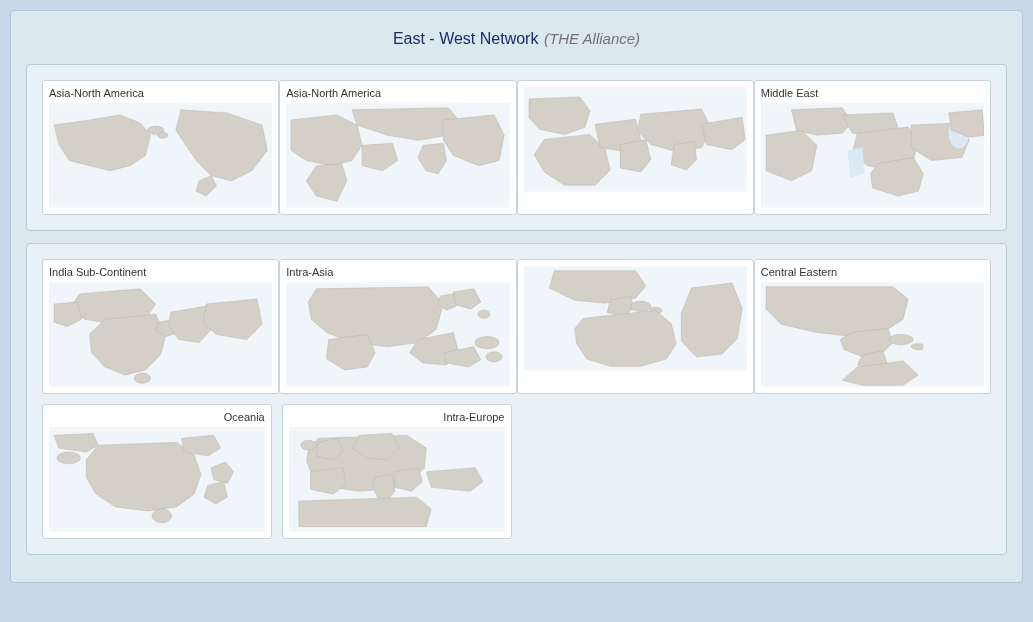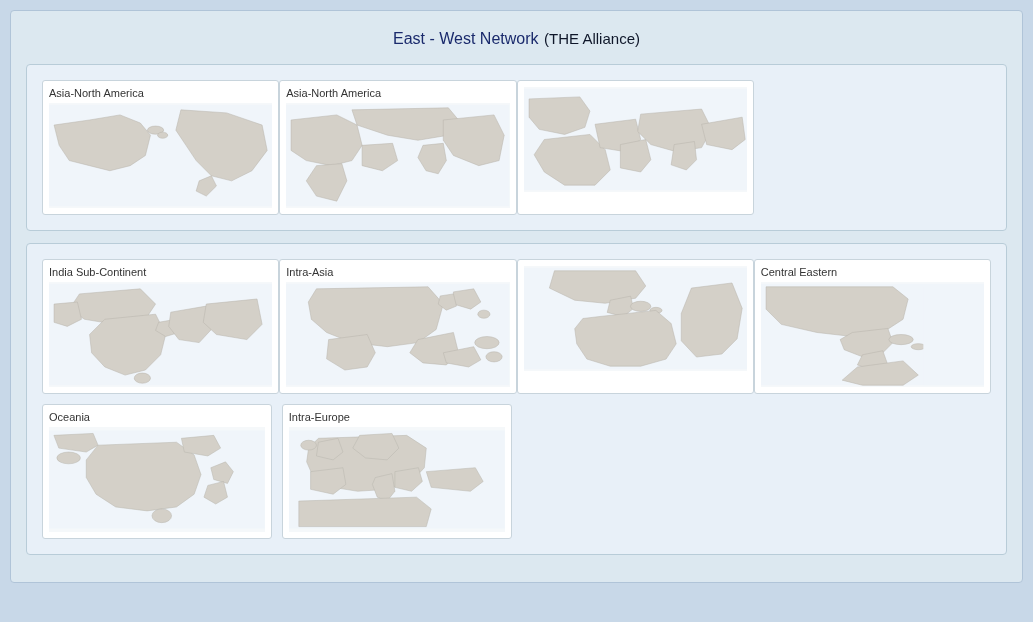--- a/index.html
+++ b/index.html
@@ -93,21 +93,21 @@
       background: transparent;
       border: none;
     }
   </style>
 </head>
 <body>
 
 <div class="page-container">
   <h1 class="page-title">
     <span>East - West Network</span>
-    <span style="font-size:15px; font-weight:normal; color:#0f172a;">(THE Alliance)</span>
+    <span style="font-size:15px; font-weight:normal; color:#737373;font-style:italic;">(THE Alliance)</span>
   </h1>
 
   <div class="section">
     <div class="grid">
 
       <div class="map-card">
         <div class="map-card-label">Asia-North America</div>
         <div class="map-canvas">
           <svg viewBox="0 0 220 100">
             <rect width="220" height="100" fill="#f0f5fa"></rect>
@@ -160,20 +160,46 @@
 
             <path class="land" d="M115,25 L175,20 L185,40 L175,58 L150,62 L125,55 L112,42 Z"></path>
 
             <path class="land" d="M148,55 L168,52 L170,70 L160,80 L145,75 Z"></path>
 
             <path class="land" d="M175,35 L215,28 L218,50 L205,60 L180,55 Z"></path>
           </svg>
         </div>
       </div>
 
+      <div class="map-card">
+        <div class="map-card-label">Middle East</div>
+        <div class="map-canvas">
+          <svg viewBox="0 0 220 100">
+            <rect width="220" height="100" fill="#f0f5fa"></rect>
+
+            <path class="land" d="M5,30 L40,25 L55,40 L50,65 L30,75 L5,65 Z"></path>
+
+            <path class="land" d="M30,5 L80,3 L90,18 L80,28 L55,30 L35,25 Z"></path>
+
+            <path class="land" d="M80,10 L130,8 L135,22 L120,30 L90,28 Z"></path>
+
+            <path class="land" d="M95,28 L145,22 L155,35 L150,55 L130,65 L105,60 L90,48 Z"></path>
+
+            <path class="land" d="M115,58 L150,52 L160,68 L155,85 L135,90 L110,82 L108,68 Z"></path>
+
+            <path class="land" d="M148,20 L195,18 L205,35 L198,52 L168,55 L148,42 Z"></path>
+
+            <path fill="#dce8f4" d="M85,45 L100,42 L102,68 L88,72 Z"></path>
+
+            <ellipse fill="#dce8f4" cx="195" cy="28" rx="10" ry="15"></ellipse>
+
+            <path class="land" d="M185,8 L218,5 L220,30 L205,32 L188,25 Z"></path>
+          </svg>
+        </div>
+      </div>
 
     </div>
   </div>
 
   <div class="section">
 
     <div class="grid">
 
       <div class="map-card">
         <div class="map-card-label">India Sub-Continent</div>
@@ -259,21 +285,21 @@
 
             <path class="land" d="M95,82 L140,76 L155,90 L140,100 L100,100 L80,95 Z"></path>
 
             <path fill="#f0f5fa" d="M160,3 L220,3 L220,100 L160,100 Z"></path>
           </svg>
         </div>
       </div>
 
     </div>
 
-    <div class="bottom-row" style="margin-top:10px;">
+    <div class="bottom-row" style="margin-top:10px;text-align:right;">
 
       <div class="map-card">
         <div class="map-card-label">Oceania</div>
         <div class="map-canvas">
           <svg viewBox="0 0 220 100">
             <rect width="220" height="100" fill="#f0f5fa"></rect>
 
             <path class="land" d="M50,15 L130,12 L148,25 L155,45 L148,65 L130,78 L100,82 L68,78 L48,65 L38,48 L38,30 Z"></path>
 
             <ellipse class="land" cx="115" cy="87" rx="10" ry="7"></ellipse>

